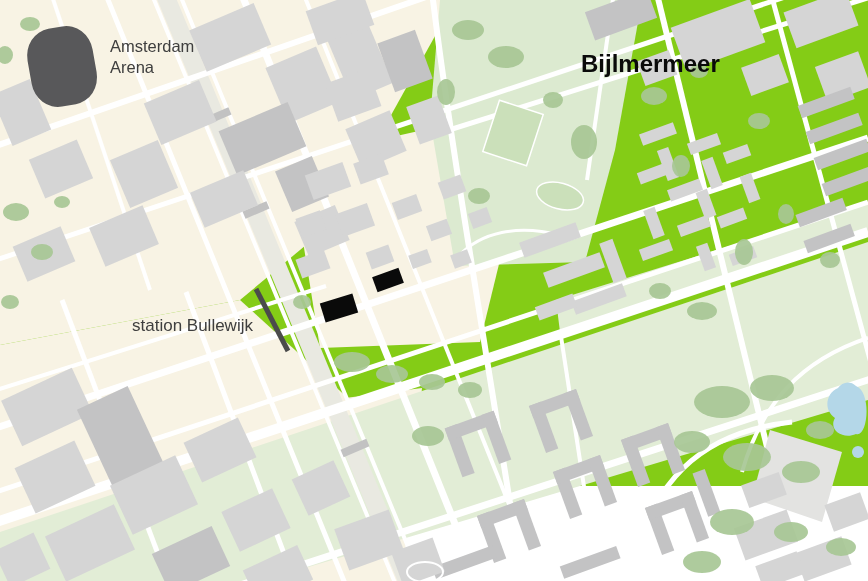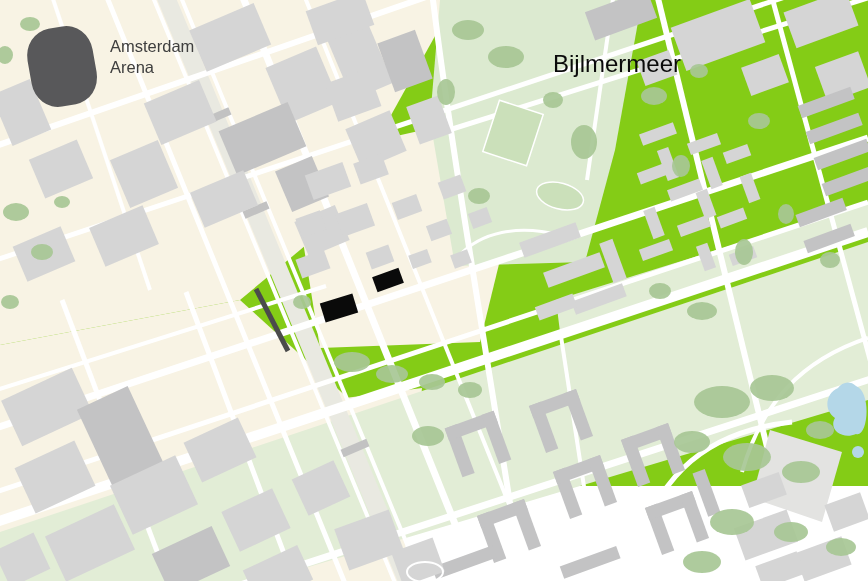--- a/index.html
+++ b/index.html
@@ -15,21 +15,21 @@
   .bg{fill:var(--building_gray);}
   .bd{fill:var(--building_dark);}
   .tree{fill:var(--tree_green);opacity:.92;}
   .field{fill:var(--field_green);stroke:#ffffff;stroke-width:1.5;}
   .plaza{fill:var(--plaza_gray);}
   .bridge{fill:var(--bridge_gray);}
   .water{fill:var(--water_blue);}
   
   .lbl{position:absolute;white-space:nowrap;}
   .lbl-arena{left:110px;top:36px;font-size:16.5px;line-height:21px;color:var(--label_dark);}
-  .lbl-district{left:553px;top:50px;font-size:24px;color:var(--label_black);}
+  .lbl-district{left:581px;top:50px;font-size:24px;color:var(--label_black);font-weight:bold;}
   .lbl-garages{left:401px;top:289px;font-size:19px;color:var(--label_black);}
   .lbl-station{left:132px;top:316px;font-size:17px;color:var(--label_dark);}
 </style>
 </head>
 <body>
 
 <div class="stage">
 <svg width="868" height="581" viewBox="0 0 868 581">
 
   <g>
@@ -275,13 +275,14 @@
     <rect x="322" y="298" width="34" height="20" transform="rotate(-17 339 308)" fill="#0a0a0a"></rect>
     <rect x="374" y="272" width="28" height="16" transform="rotate(-20 388 280)" fill="#0a0a0a"></rect>
   </g>
 </svg>
 
 <div class="lbl lbl-arena">
   <div>Amsterdam</div>
   <div>Arena</div>
 </div>
 <div class="lbl lbl-district">Bijlmermeer</div>
+<div class="lbl lbl-station">station Bullewijk</div>
 </div>
 
 </body></html>

